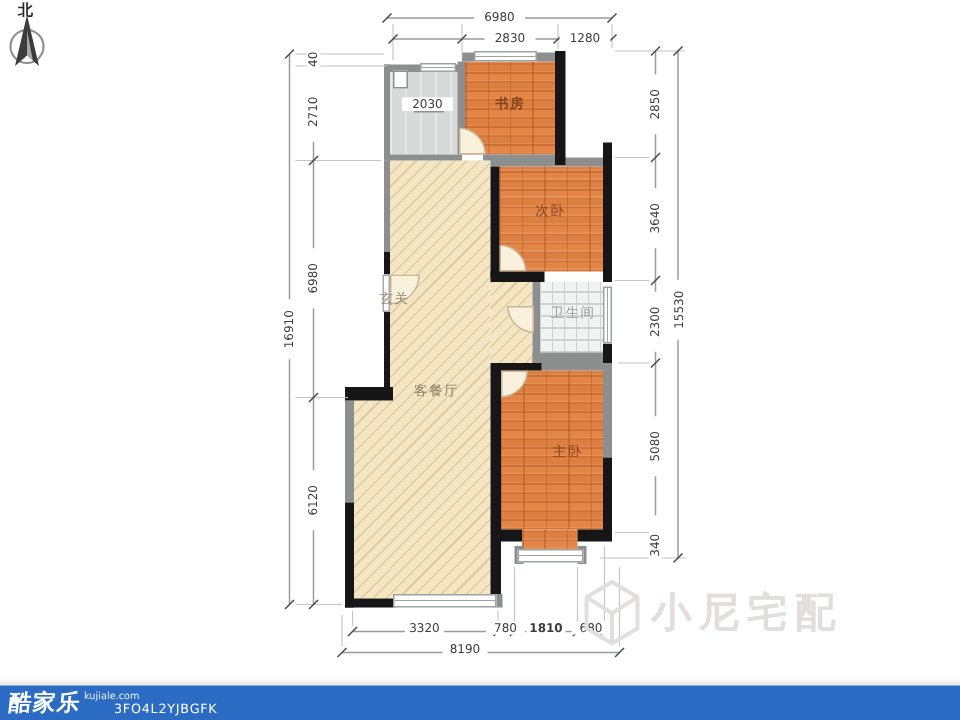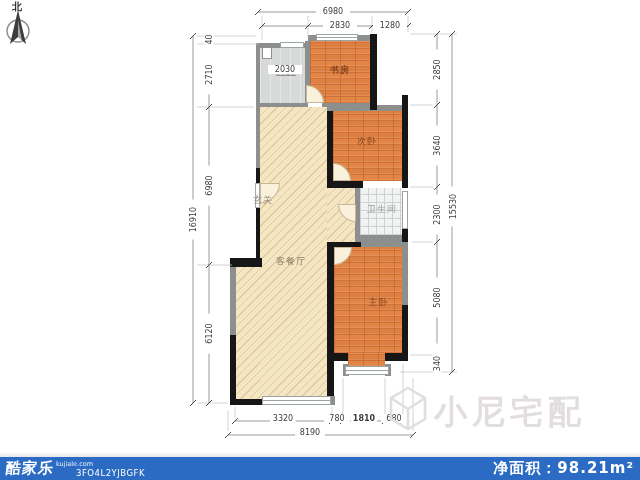--- a/index.html
+++ b/index.html
@@ -174,25 +174,24 @@
   <div class="hdim" style="left:381px;top:414px;width:26px;">680</div>
   <div class="hdim" style="left:295px;top:428px;width:30px;">8190</div>
 
   <div id="wm" style="left:388px;top:384px;width:200px;height:48px;">
     <svg style="left:0;top:2px;" width="40" height="46" viewBox="0 0 40 46">
       <g fill="none" stroke="#e2dedd" stroke-width="2.6">
         <polygon points="20,2 37,12 37,33 20,43 3,33 3,12"></polygon>
         <path d="M3 12 L20 23 L37 12 M20 23 V43"></path>
       </g>
     </svg>
-    <div style="left:46px;top:6px;font-size:33px;font-weight:bold;color:#e2dedd;letter-spacing:5px;white-space:nowrap;">小尼宅配</div>
+    <div style="left:46px;top:6px;font-size:27px;font-weight:bold;color:#e2dedd;letter-spacing:5px;white-space:nowrap;">小尼宅配</div>
   </div>
 
   <div style="left:0;top:452px;width:640px;height:5px;background:linear-gradient(to bottom, rgba(0,0,0,0), rgba(0,0,0,0.10));"></div>
 
   <div id="footerbar">
     <div style="left:6px;top:2px;font-size:15px;font-weight:bold;transform:skewX(-6deg);letter-spacing:1px;">酷家乐</div>
     <div style="left:56px;top:3px;font-size:6.5px;opacity:.9;">kujiale.com</div>
     <div style="left:76px;top:11px;font-size:8.5px;letter-spacing:.5px;">3FO4L2YJBGFK</div>
-    <div style="right:6px;top:2px;font-size:15px;font-weight:bold;letter-spacing:1px;">净面积：98.21m²</div>
   </div>
 
 </div>
 
 </body></html>

